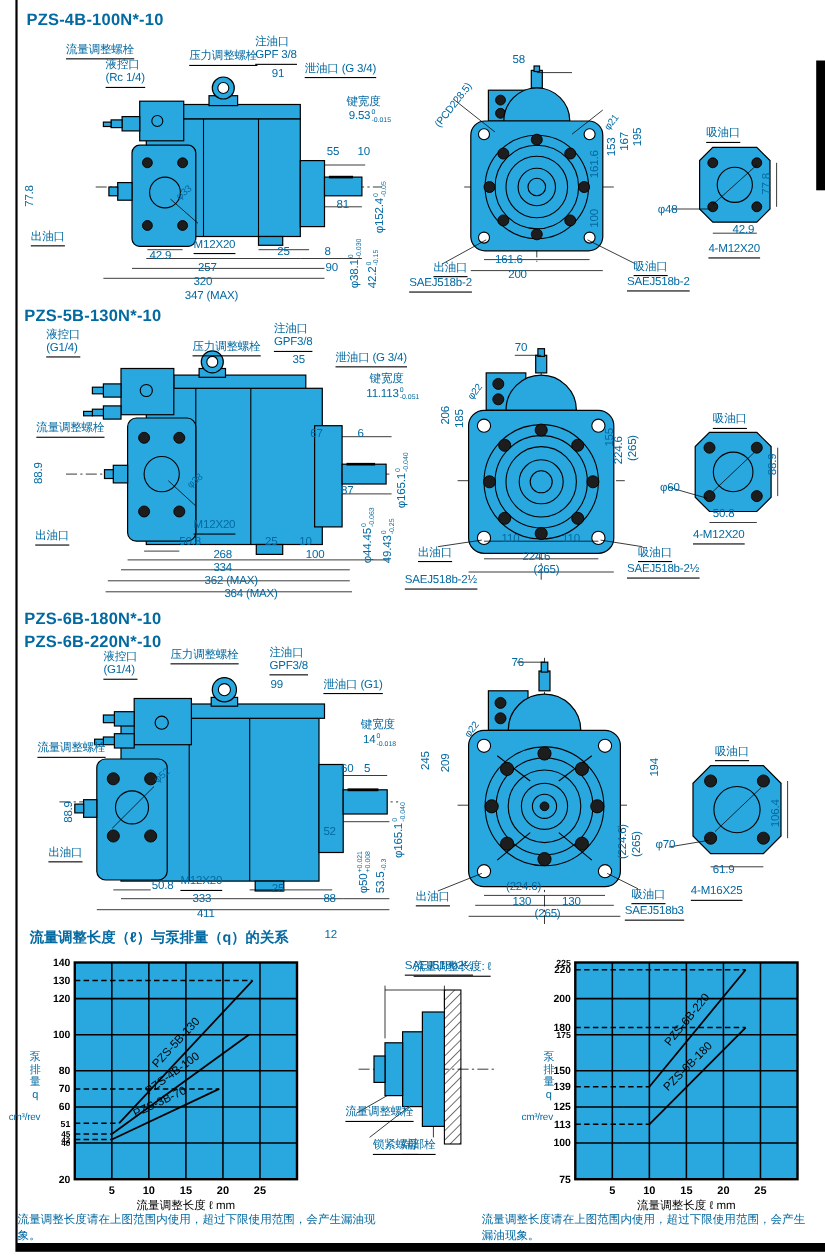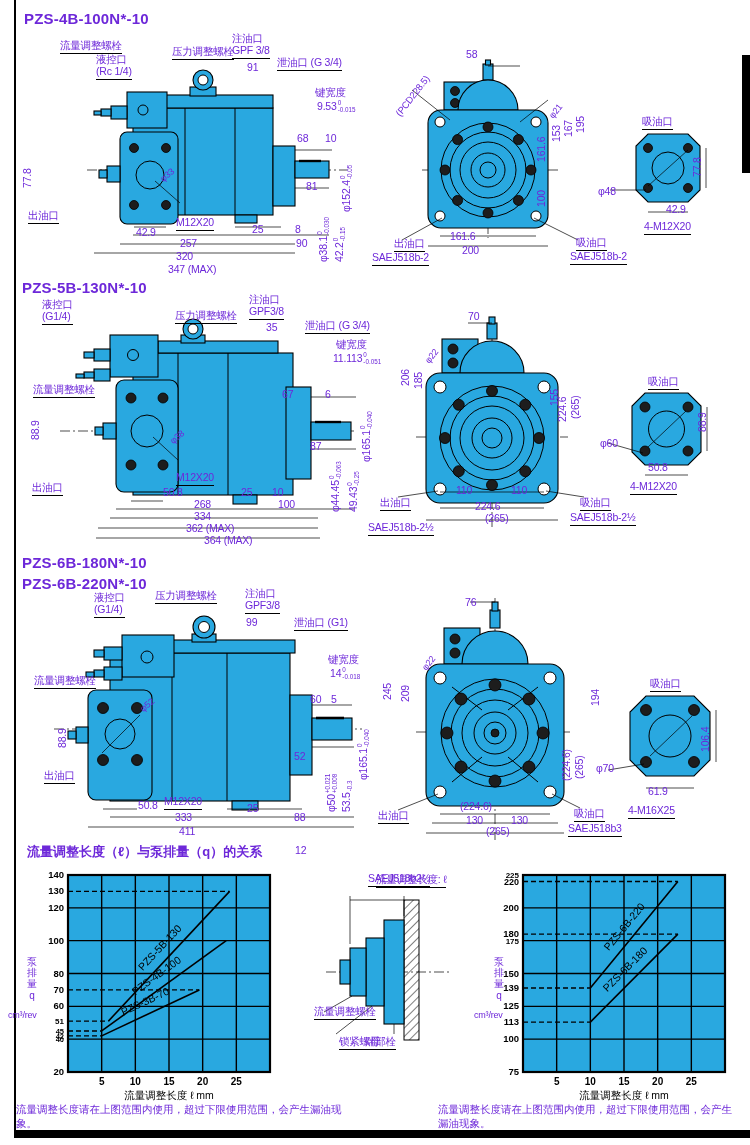--- a/index.html
+++ b/index.html
@@ -1,17 +1,17 @@
 <!DOCTYPE html>
 <html style="--blue: #29a8e0;"><head>
 <meta charset="utf-8">
 <style>
   html,body{margin:0;padding:0;background:#fff}
   #page{position:relative;width:750px;height:1145px;background:#fff;overflow:hidden;
-        font-family:"Liberation Sans","DejaVu Sans",sans-serif;color:#6d28d9}
+        font-family:"Liberation Sans","DejaVu Sans",sans-serif;color:#0369a1}
   .black{position:absolute;background:#000}
   .sec-title{position:absolute;font-weight:bold;font-size:15px;letter-spacing:.2px;white-space:nowrap}
   .chart-title{position:absolute;font-weight:bold;font-size:13px;white-space:nowrap}
   .note{position:absolute;font-size:10.5px;line-height:1.35}
   .lbl{position:absolute;font-size:10.5px;line-height:1.12;white-space:pre-line;
        transform-origin:0 0;letter-spacing:-.2px}
   .lbl.u{border-bottom:1px solid #000;padding-bottom:1px}
   .tol{display:inline-block;vertical-align:-2px;margin-left:1px;font-size:6.3px;line-height:1.05;letter-spacing:0}
   .tol span{display:block;text-align:left;min-height:6px}
   .draw{position:absolute}
@@ -432,21 +432,21 @@
       <span class="lbl u" style="left: 60px; top: 40px;">流量调整螺栓</span>
       <span class="lbl u" style="left: 96px; top: 54px;">液控口
 (Rc 1/4)</span>
       <span class="lbl u" style="left: 172px; top: 46px;">压力调整螺栓</span>
       <span class="lbl u" style="left: 232px; top: 33px;">注油口
 GPF 3/8</span>
       <span class="lbl" style="left: 247px; top: 62px;">91</span>
       <span class="lbl u" style="left: 277px; top: 57px;">泄油口 (G 3/4)</span>
       <span class="lbl" style="left: 315px; top: 87px;">键宽度</span>
       <span class="lbl" style="left: 317px; top: 100px;">9.53<span class="tol"><span>0</span><span>-0.015</span></span></span>
-      <span class="lbl" style="left: 297px; top: 133px;">68</span>
+      <span class="lbl" style="left: 297px; top: 133px;">55</span>
       <span class="lbl" style="left: 325px; top: 133px;">10</span>
       <span class="lbl" style="left: 22px; top: 188px; transform: rotate(-90deg);">77.8</span>
       <span class="lbl u" style="left: 28px; top: 210px;">出油口</span>
       <span class="lbl" style="left: 158px; top: 176px; font-size: 9px; transform: rotate(-40deg);">φ33</span>
       <span class="lbl u" style="left: 176px; top: 217px;">M12X20</span>
       <span class="lbl" style="left: 136px; top: 227px;">42.9</span>
       <span class="lbl" style="left: 252px; top: 224px;">25</span>
       <span class="lbl" style="left: 295px; top: 224px;">8</span>
       <span class="lbl" style="left: 306px; top: 181px;">81</span>
       <span class="lbl" style="left: 180px; top: 238px;">257</span>

